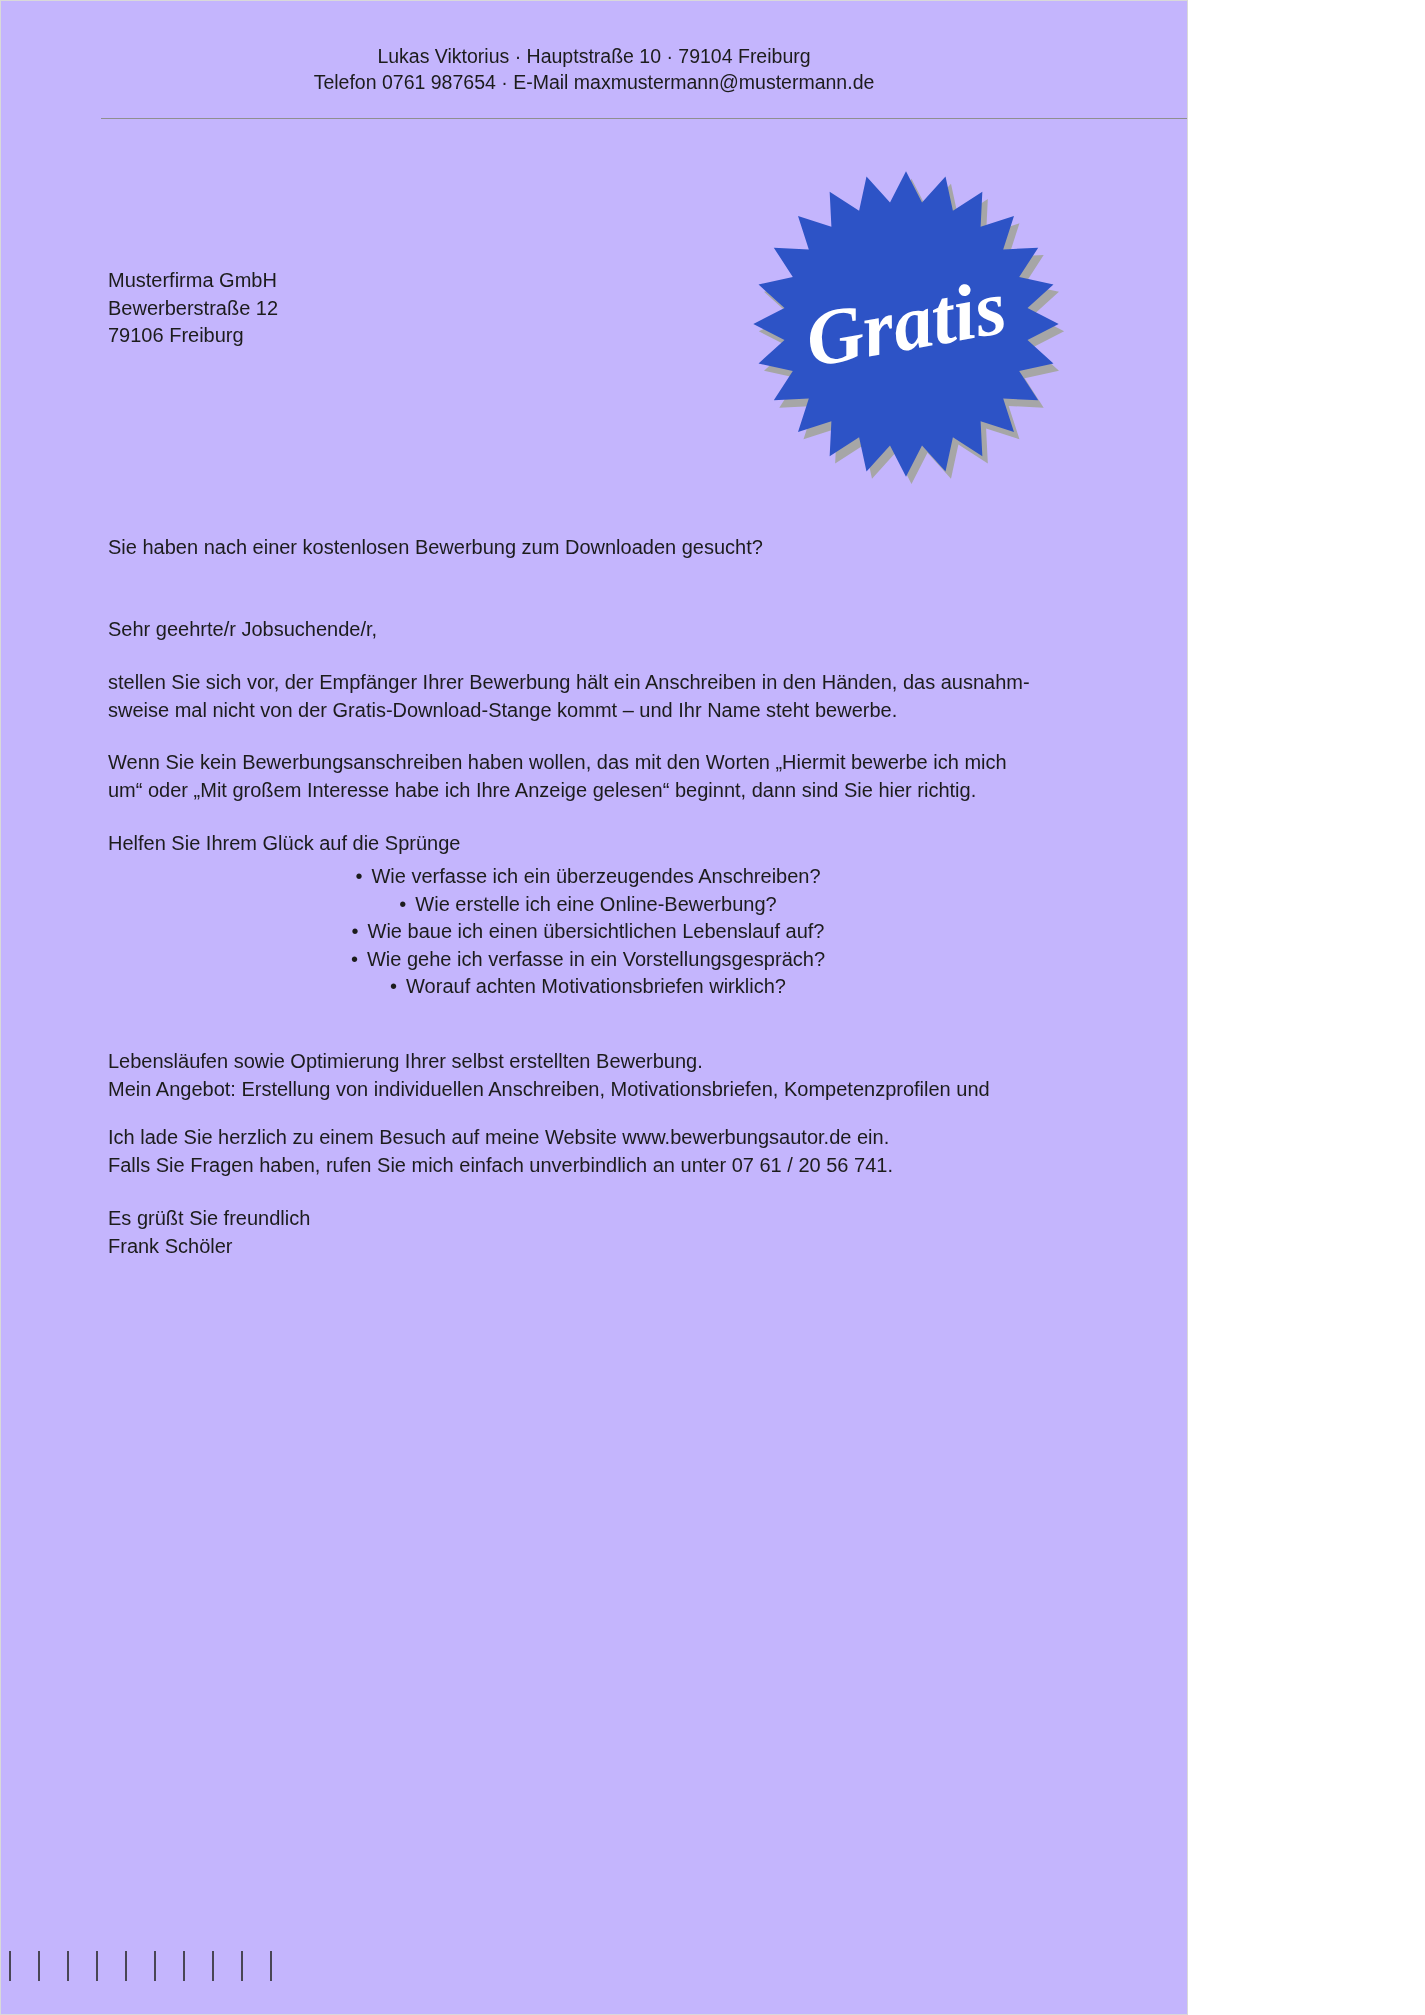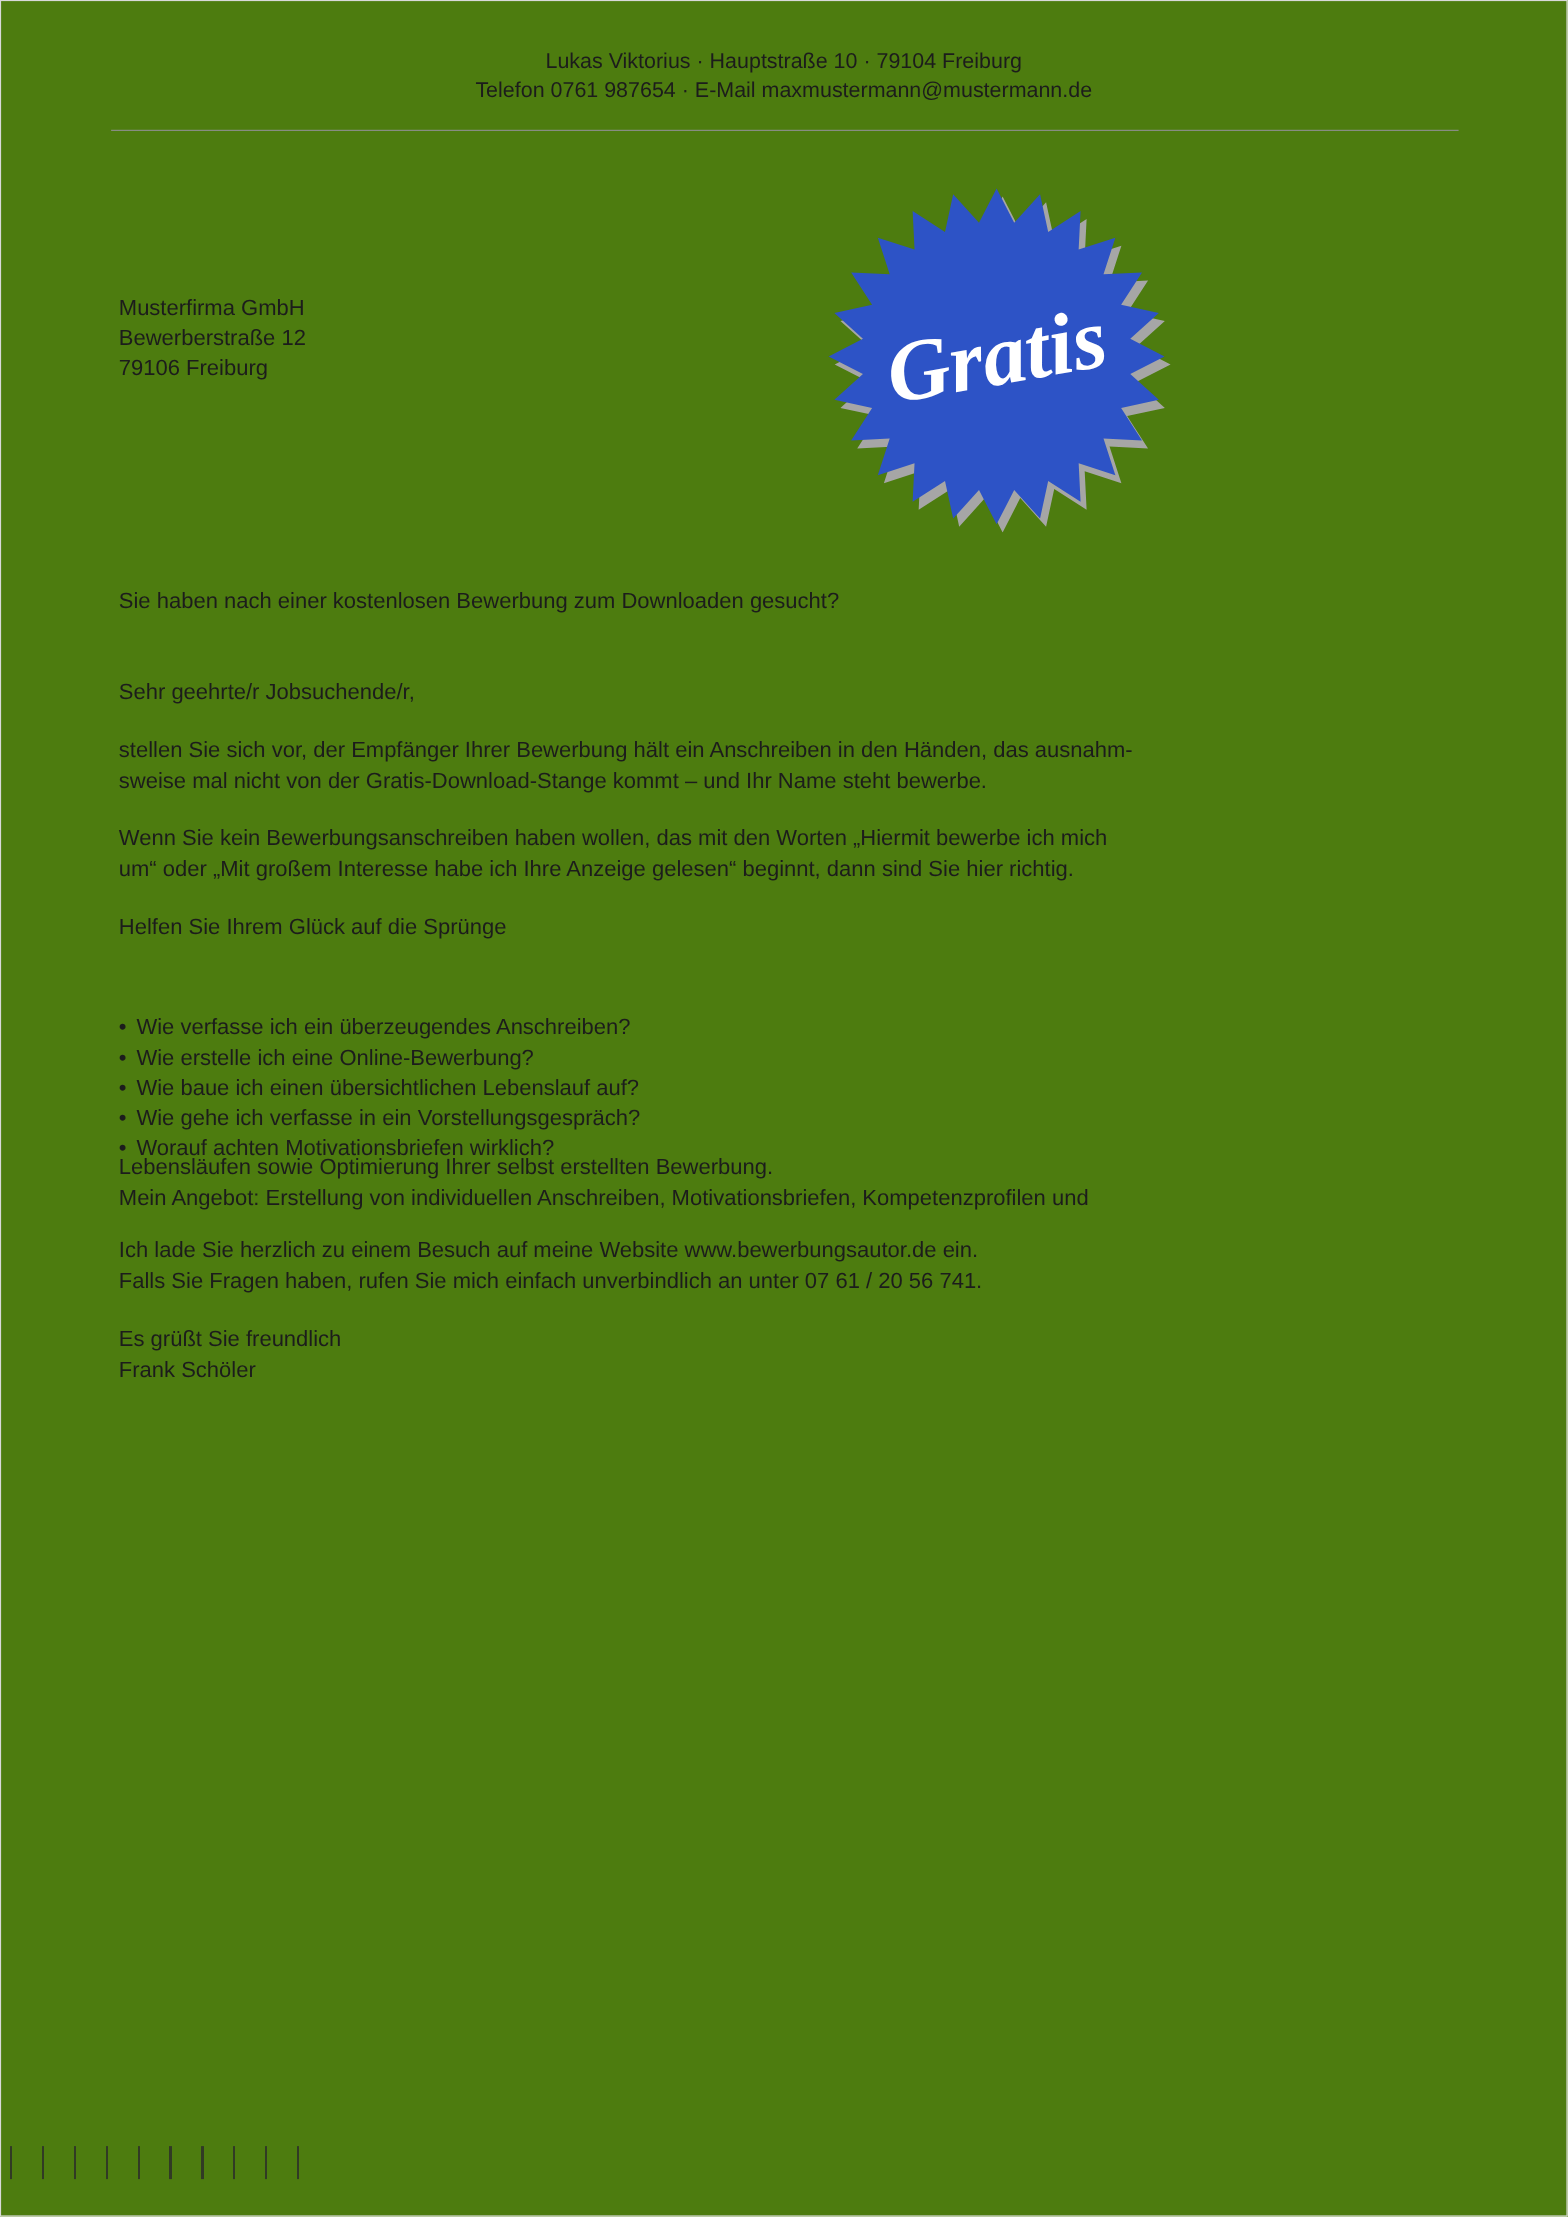--- a/index.html
+++ b/index.html
@@ -1,17 +1,17 @@
 <!DOCTYPE html>
 <html><head>
   <meta charset="utf-8">
   <style>
     html,body{margin:0;padding:0;background:#ffffff;}
     .page{
-      position:relative;width:1425px;height:2015px;background:#4d7c0f;
+      position:relative;width:1188px;height:2015px;background:#c4b5fd;
       border:1px solid #d9d9d9;box-sizing:border-box;overflow:hidden;
       font-family:"Liberation Sans",sans-serif;color:#1c1c1c;
     }
     .header{
       position:absolute;top:42px;left:0;width:100%;
       text-align:center;font-size:19.5px;line-height:26px;
     }
     .rule{
       position:absolute;top:117px;left:100px;width:1225px;height:0;
       border:0;border-top:1px solid #8f8f8f;margin:0;
@@ -29,21 +29,21 @@
     .block{
       position:absolute;left:107px;width:960px;
       font-size:20px;line-height:28px;
     }
     .bold{font-weight:400;}
     .subject{top:532px;}
     .salutation{top:614px;}
     .p1{top:667px;}
     .p2{top:747px;}
     .h2{top:828px;}
-    .list{top:920px;}
+    .list{top:862px;text-align:center;}
     .li{line-height:27.6px;}
     .marker{margin-right:9px;}
     .p3{top:1046px;}
     .p4{top:1122px;}
     .closing{top:1203px;}
     .scan-marks{
       position:absolute;left:8px;top:1950px;width:282px;height:30px;
       background:repeating-linear-gradient(90deg,#2a2a2a 0 2px,transparent 2px 29px);
       opacity:.8;
     }

